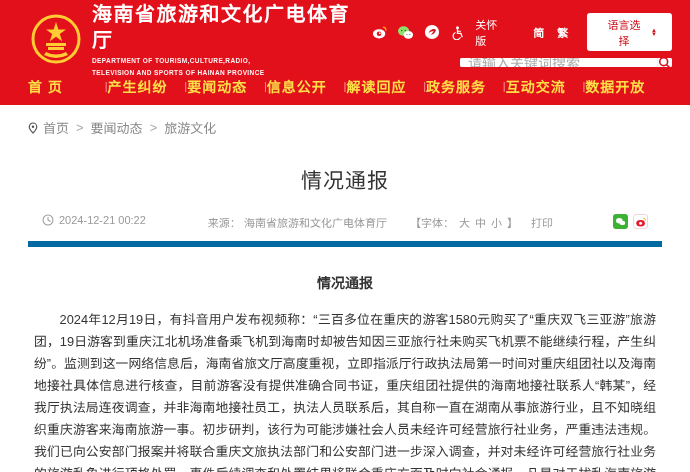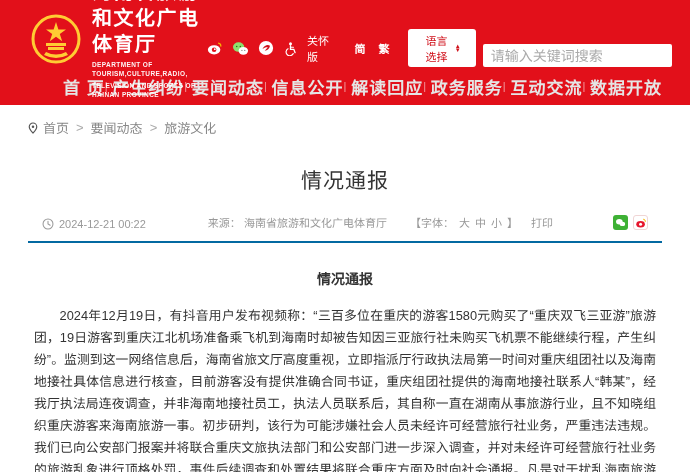--- a/index.html
+++ b/index.html
@@ -7,52 +7,52 @@
     font-family:"Liberation Sans","DejaVu Sans",sans-serif; }
 
   
   .site-header { background:#e2101a; width:690px; }
   .header-top { display:flex; justify-content:space-between; padding:10px 18px 8px 30px; height:75px; }
   .brand { display:flex; align-items:center; gap:10px; }
   .emblem { width:52px; height:52px; flex:none; }
   .brand-text .cn { color:#fff; font-size:20px; font-weight:bold; letter-spacing:1.5px; line-height:26px; }
   .brand-text .en { color:#fff; font-size:6.5px; font-weight:bold; letter-spacing:.4px; line-height:9px; margin-top:3px; opacity:.95; }
 
-  .header-right { display:flex; flex-direction:row; align-items:flex-end; gap:7px; padding-top:3px; }
+  .header-right { display:flex; flex-direction:column; align-items:flex-end; gap:7px; padding-top:3px; }
   .utility-row { display:flex; align-items:center; gap:9px; color:#fff; font-size:11px; }
   .u-icon { width:17px; height:17px; display:inline-flex; align-items:center; justify-content:center; }
   .care-label { margin-right:14px; }
   .lang-zh { margin:0 2px; font-weight:bold; }
   .lang-btn { background:#fff; color:#d0101a; border:none; border-radius:3px; font-size:11px;
     padding:3px 15px; display:inline-flex; align-items:center; gap:5px; cursor:pointer; margin-left:8px;
     font-family:inherit; }
   .lang-arrows { display:inline-flex; flex-direction:column; line-height:4px; font-size:6px; color:#d0101a; }
 
   .search-row { display:flex; width:212px; height:23px; background:#fff; border-radius:2px; overflow:hidden; }
   .search-input { flex:1; border:none; outline:none; padding:0 8px; font-size:14px; color:#333; font-family:inherit; }
   .search-input::placeholder { color:#aaa; }
   .search-btn { width:30px; background:#fff; border:none; border-left:1px solid #eee; cursor:pointer;
     display:flex; align-items:center; justify-content:center; }
 
   
   .main-nav { display:flex; align-items:center; height:30px; padding:0 28px 8px 28px; }
-  .nav-item { color:#e5e5e5; font-size:17px; font-weight:bold; text-decoration:none; letter-spacing:1px;
-    flex:1; text-align:right; white-space:nowrap; }
+  .nav-item { color:#fde047; font-size:14px; font-weight:bold; text-decoration:none; letter-spacing:1px;
+    flex:1; text-align:left; white-space:nowrap; }
   .nav-sep { color:rgba(255,255,255,.55); font-size:11px; font-weight:normal; }
 
   
   .content { width:634px; margin:0 auto; }
   .breadcrumb { display:flex; align-items:center; gap:5px; font-size:13px; color:#888; margin-top:13px; }
   .breadcrumb a { color:#888; text-decoration:none; }
   .crumb-sep { color:#aaa; margin:0 2px; }
 
   .page-title { text-align:center; font-size:21px; color:#333; font-weight:500; letter-spacing:1px; margin-top:27px; }
 
-  .meta-row { display:flex; align-items:flex-end; font-size:11px; color:#999; margin-top:20px;
-    padding:0 14px 11px 14px; border-bottom:2px solid #0369a1; }
+  .meta-row { display:flex; align-items:flex-start; font-size:11px; color:#999; margin-top:20px;
+    padding:0 14px 11px 14px; border-bottom:6px solid #0369a1; }
   .meta-date { display:flex; align-items:center; gap:5px; }
   .meta-source { margin-left:62px; }
   .meta-font { margin-left:auto; display:flex; align-items:center; gap:5px; }
   .font-size-link { color:#999; text-decoration:none; cursor:pointer; }
   .print-link { color:#999; text-decoration:none; margin-left:8px; cursor:pointer; }
   .share-icons { display:flex; align-items:center; gap:5px; margin-left:60px; }
   .share-ic { width:15px; height:15px; border-radius:3px; display:flex; align-items:center; justify-content:center; cursor:pointer; }
 
   
   .article { padding:4px 6px 0 6px; }

